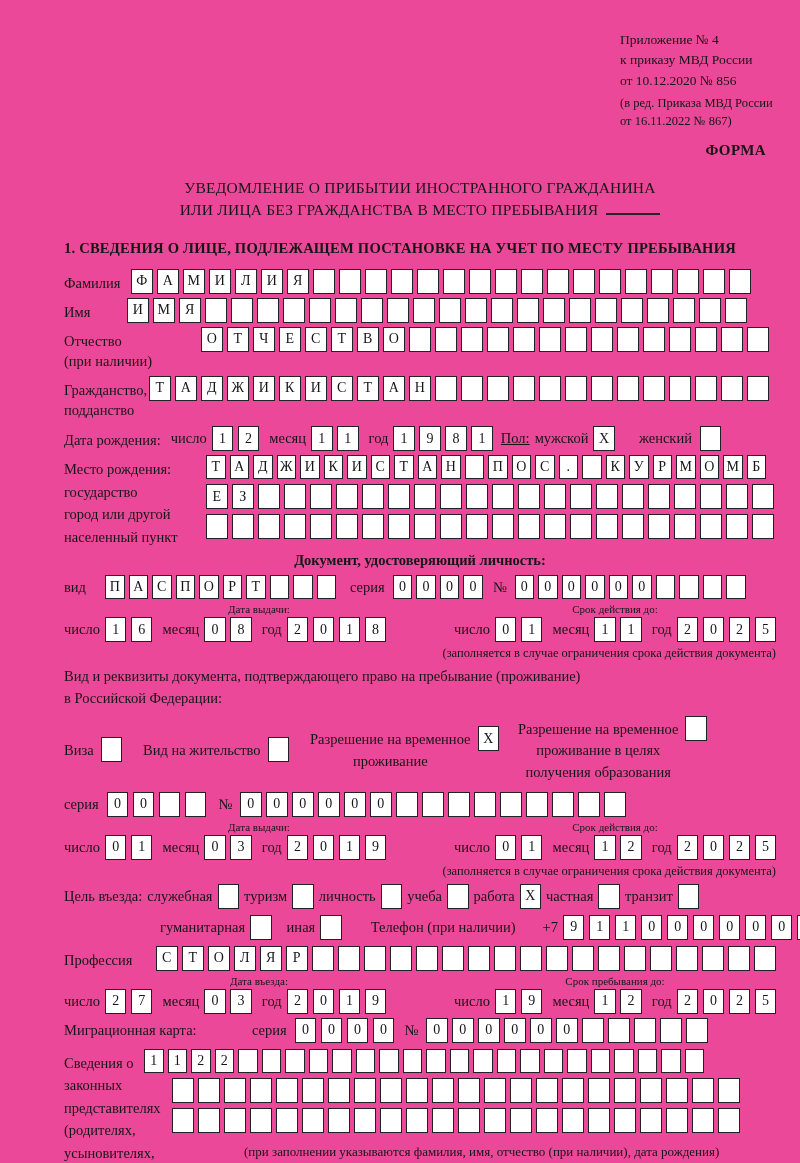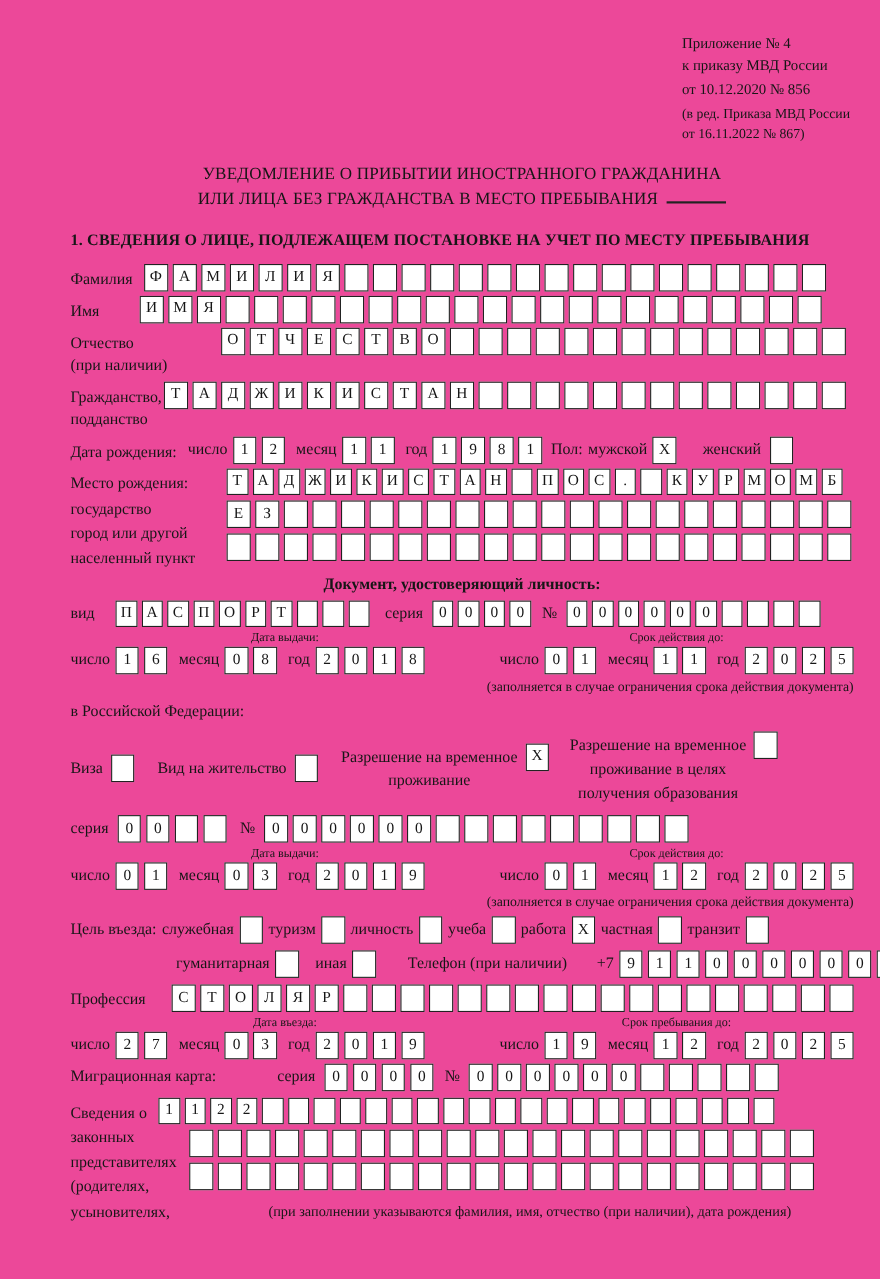--- a/index.html
+++ b/index.html
@@ -65,20 +65,21 @@
 
   <div class="appendix">
     <div>Приложение № 4</div>
     <div>к приказу МВД России</div>
     <div>от 10.12.2020 № 856</div>
     <div class="appendix-edition">
       <div>(в ред. Приказа МВД России</div>
       <div>от 16.11.2022 № 867)</div>
     </div>
   </div>
+  <div class="form-label">ФОРМА</div>
 
   <div class="title">
     <div>УВЕДОМЛЕНИЕ О ПРИБЫТИИ ИНОСТРАННОГО ГРАЖДАНИНА</div>
     <div><span>ИЛИ ЛИЦА БЕЗ ГРАЖДАНСТВА В МЕСТО ПРЕБЫВАНИЯ</span><span class="blank-line"></span></div>
   </div>
 
   <div class="sec-heading">1. СВЕДЕНИЯ О ЛИЦЕ, ПОДЛЕЖАЩЕМ ПОСТАНОВКЕ НА УЧЕТ ПО МЕСТУ ПРЕБЫВАНИЯ</div>
 
   <div class="row">
     <div class="label lw-surname">Фамилия</div>
@@ -218,21 +219,21 @@
           <span class="cell">1</span>
         </div>
       <span class="dl">год</span>
       <div class="cells">
           <span class="cell">1</span>
           <span class="cell">9</span>
           <span class="cell">8</span>
           <span class="cell">1</span>
         </div>
     </div>
-    <span class="label gap-s" style="padding-top:0;">Пол:</span>
+    <span class="label gap-s" style="padding-top:0;text-decoration:underline;">Пол:</span>
     <span class="label" style="padding:0 5px;">мужской</span>
     <div class="cells">
         <span class="cell">X</span>
       </div>
     <span class="label gap-m" style="padding:0 8px 0 12px;">женский</span>
     <div class="cells">
         <span class="cell"></span>
       </div>
   </div>
 
@@ -400,20 +401,21 @@
             <span class="cell">2</span>
             <span class="cell">0</span>
             <span class="cell">2</span>
             <span class="cell">5</span>
           </div>
       </div>
     </div>
   </div>
   <div class="note">(заполняется в случае ограничения срока действия документа)</div>
 
+  <div class="intro">Вид и реквизиты документа, подтверждающего право на пребывание (проживание)</div>
   <div class="intro">в Российской Федерации:</div>
   <div class="opts">
     <div class="opt">
       <span class="opt-label">Виза</span>
       <div class="cells">
           <span class="cell"></span>
         </div>
     </div>
     <div class="opt" style="margin-left:8px;">
       <span class="opt-label">Вид на жительство</span>

